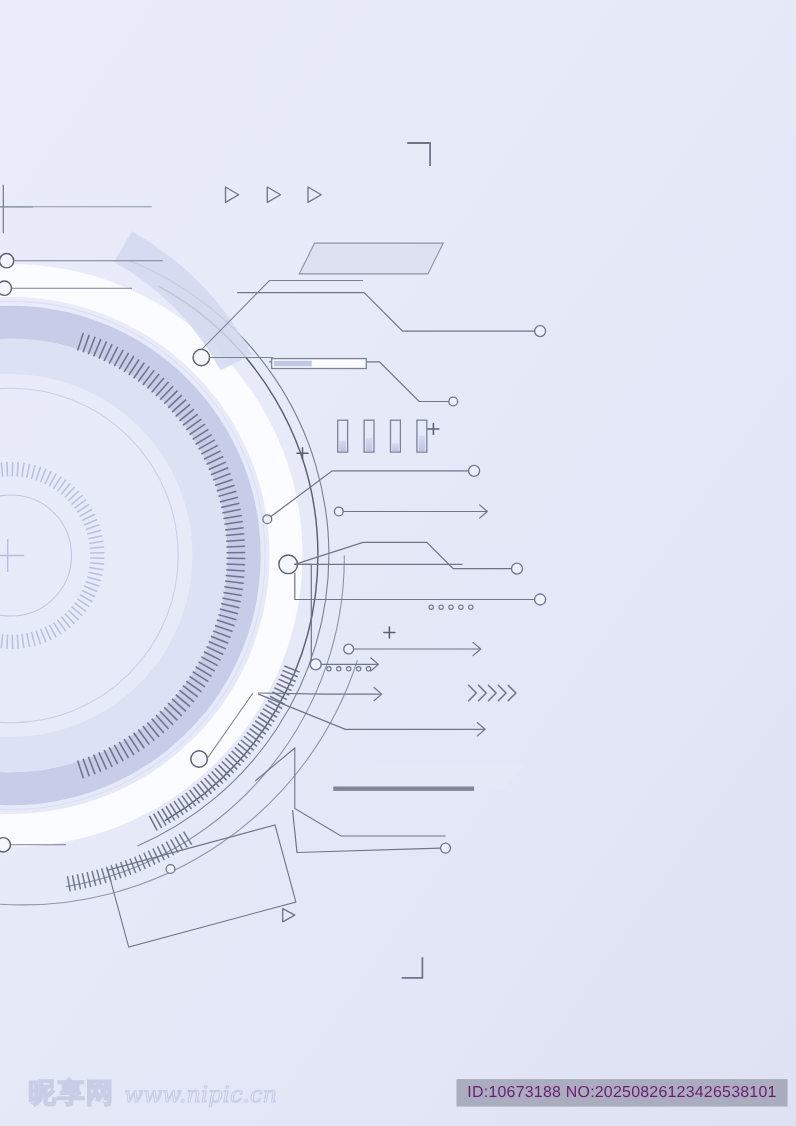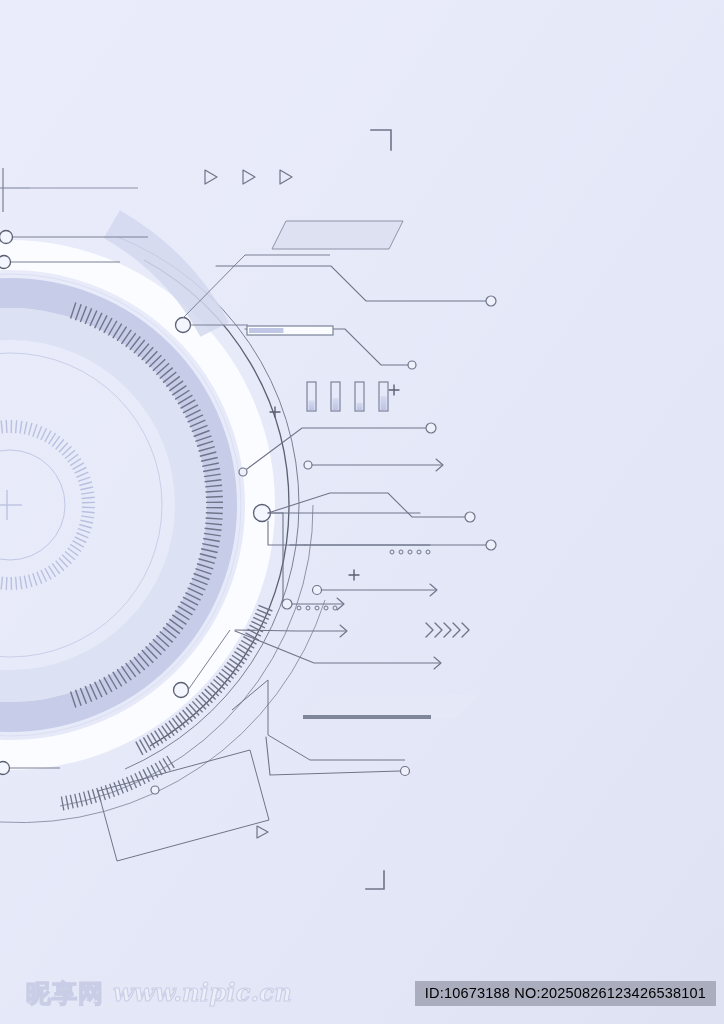--- a/index.html
+++ b/index.html
@@ -41,33 +41,33 @@
     font-weight: 700;
     line-height: 1;
     color: #e7eaf7;
     -webkit-text-stroke: 1.4px #c9cee6;
     letter-spacing: 1px;
     margin-top: 44px;
   }
   .wm-url {
     font-family: "DejaVu Serif", serif;
     font-style: italic;
-    font-size: 24px;
-    font-weight: 700;
+    font-size: 20px;
+    font-weight: 400;
     line-height: 1.1;
     color: #eceff9;
     -webkit-text-stroke: 1.1px #c9cee6;
     letter-spacing: 0.3px;
   }
   .idbadge {
     position: absolute;
     right: 8px;
     bottom: 18px;
     background: #a9adbe;
-    color: #000000;
+    color: #701a75;
     font-family: "Liberation Sans", sans-serif;
     font-size: 14.5px;
     letter-spacing: 0.2px;
     padding: 4px 10px 5px 10px;
     white-space: nowrap;
   }
 </style>
 </head>
 <body>
 

